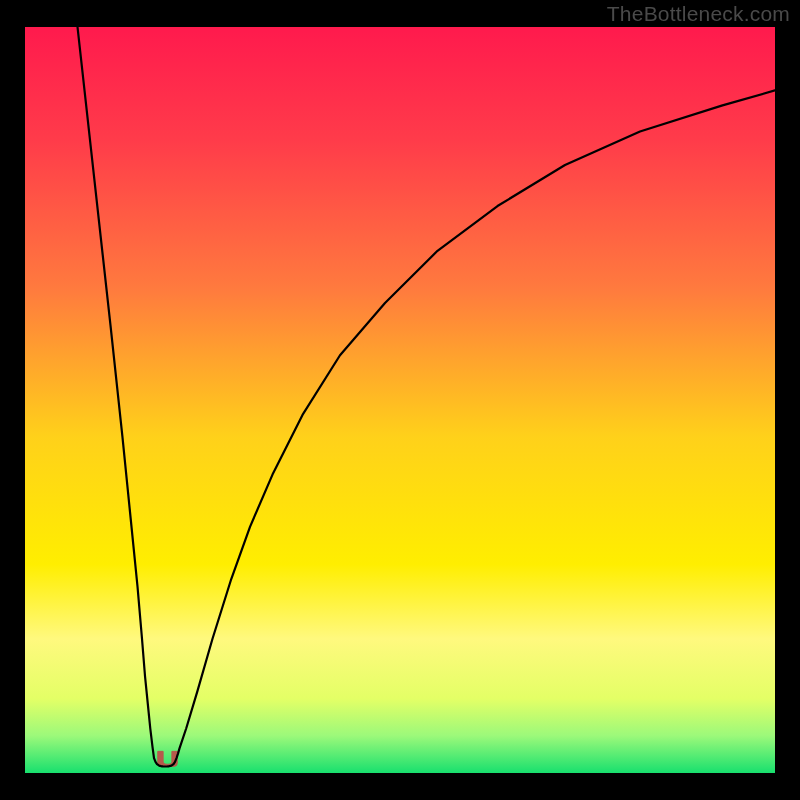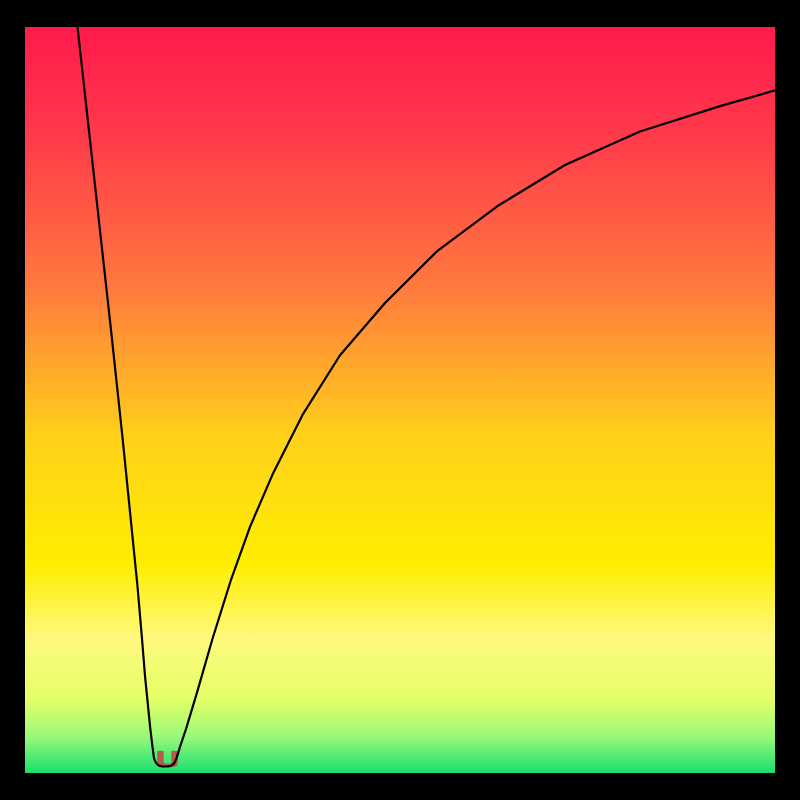--- a/index.html
+++ b/index.html
@@ -52,13 +52,14 @@
           <stop offset="82.0%" stop-color="#fff97e"></stop>
           <stop offset="90.0%" stop-color="#e4ff66"></stop>
           <stop offset="95.0%" stop-color="#9cf97a"></stop>
           <stop offset="100.0%" stop-color="#18e06e"></stop>
         </linearGradient>
     </defs>
     <rect x="0" y="0" width="750" height="746" fill="url(#bg-grad)"></rect>
     <path id="valley-marker" fill="#b65a4c" stroke="#b65a4c" stroke-width="1" d="M 132.75 724.366 L 132.75 736.286 Q 132.75 739.286 135.75 739.286 L 149.25 739.286 Q 152.25 739.286 152.25 736.286 L 152.25 724.366 L 146.8875 724.366 L 146.8875 734.286 Q 146.8875 737.286 142.5 737.286 Q 138.1125 737.286 138.1125 734.286 L 138.1125 724.366 Z"></path>
     <path id="curve" fill="none" stroke="#000" stroke-width="2.2" stroke-linejoin="round" stroke-linecap="round" d="M52.50 0.00 L85.50 298.40 L97.50 410.30 L105.00 484.90 L112.50 559.50 L117.00 611.72 L120.00 649.02 L123.00 678.86 L125.25 701.24 L127.50 719.89 L129.00 731.08 L130.50 734.81 L130.50 734.81 L132.00 737.05 L133.50 738.17 L135.00 738.91 L136.50 739.29 L138.00 739.44 L139.50 739.51 L141.00 739.51 L142.50 739.44 L144.00 739.29 L145.50 738.91 L147.00 738.17 L148.50 737.05 L150.00 734.81 L151.50 731.08 L153.00 726.60 L154.50 721.38 L154.50 721.38 L161.25 701.24 L172.50 663.94 L187.50 611.72 L206.25 552.04 L225.00 499.82 L247.50 447.60 L277.50 387.92 L315.00 328.24 L360.00 276.02 L412.50 223.80 L472.50 179.04 L540.00 138.01 L615.00 104.44 L697.50 78.33 L750.00 63.41 "></path>
   </svg>
+  <div class="watermark">TheBottleneck.com</div>
 </div>
 
 </body></html>

